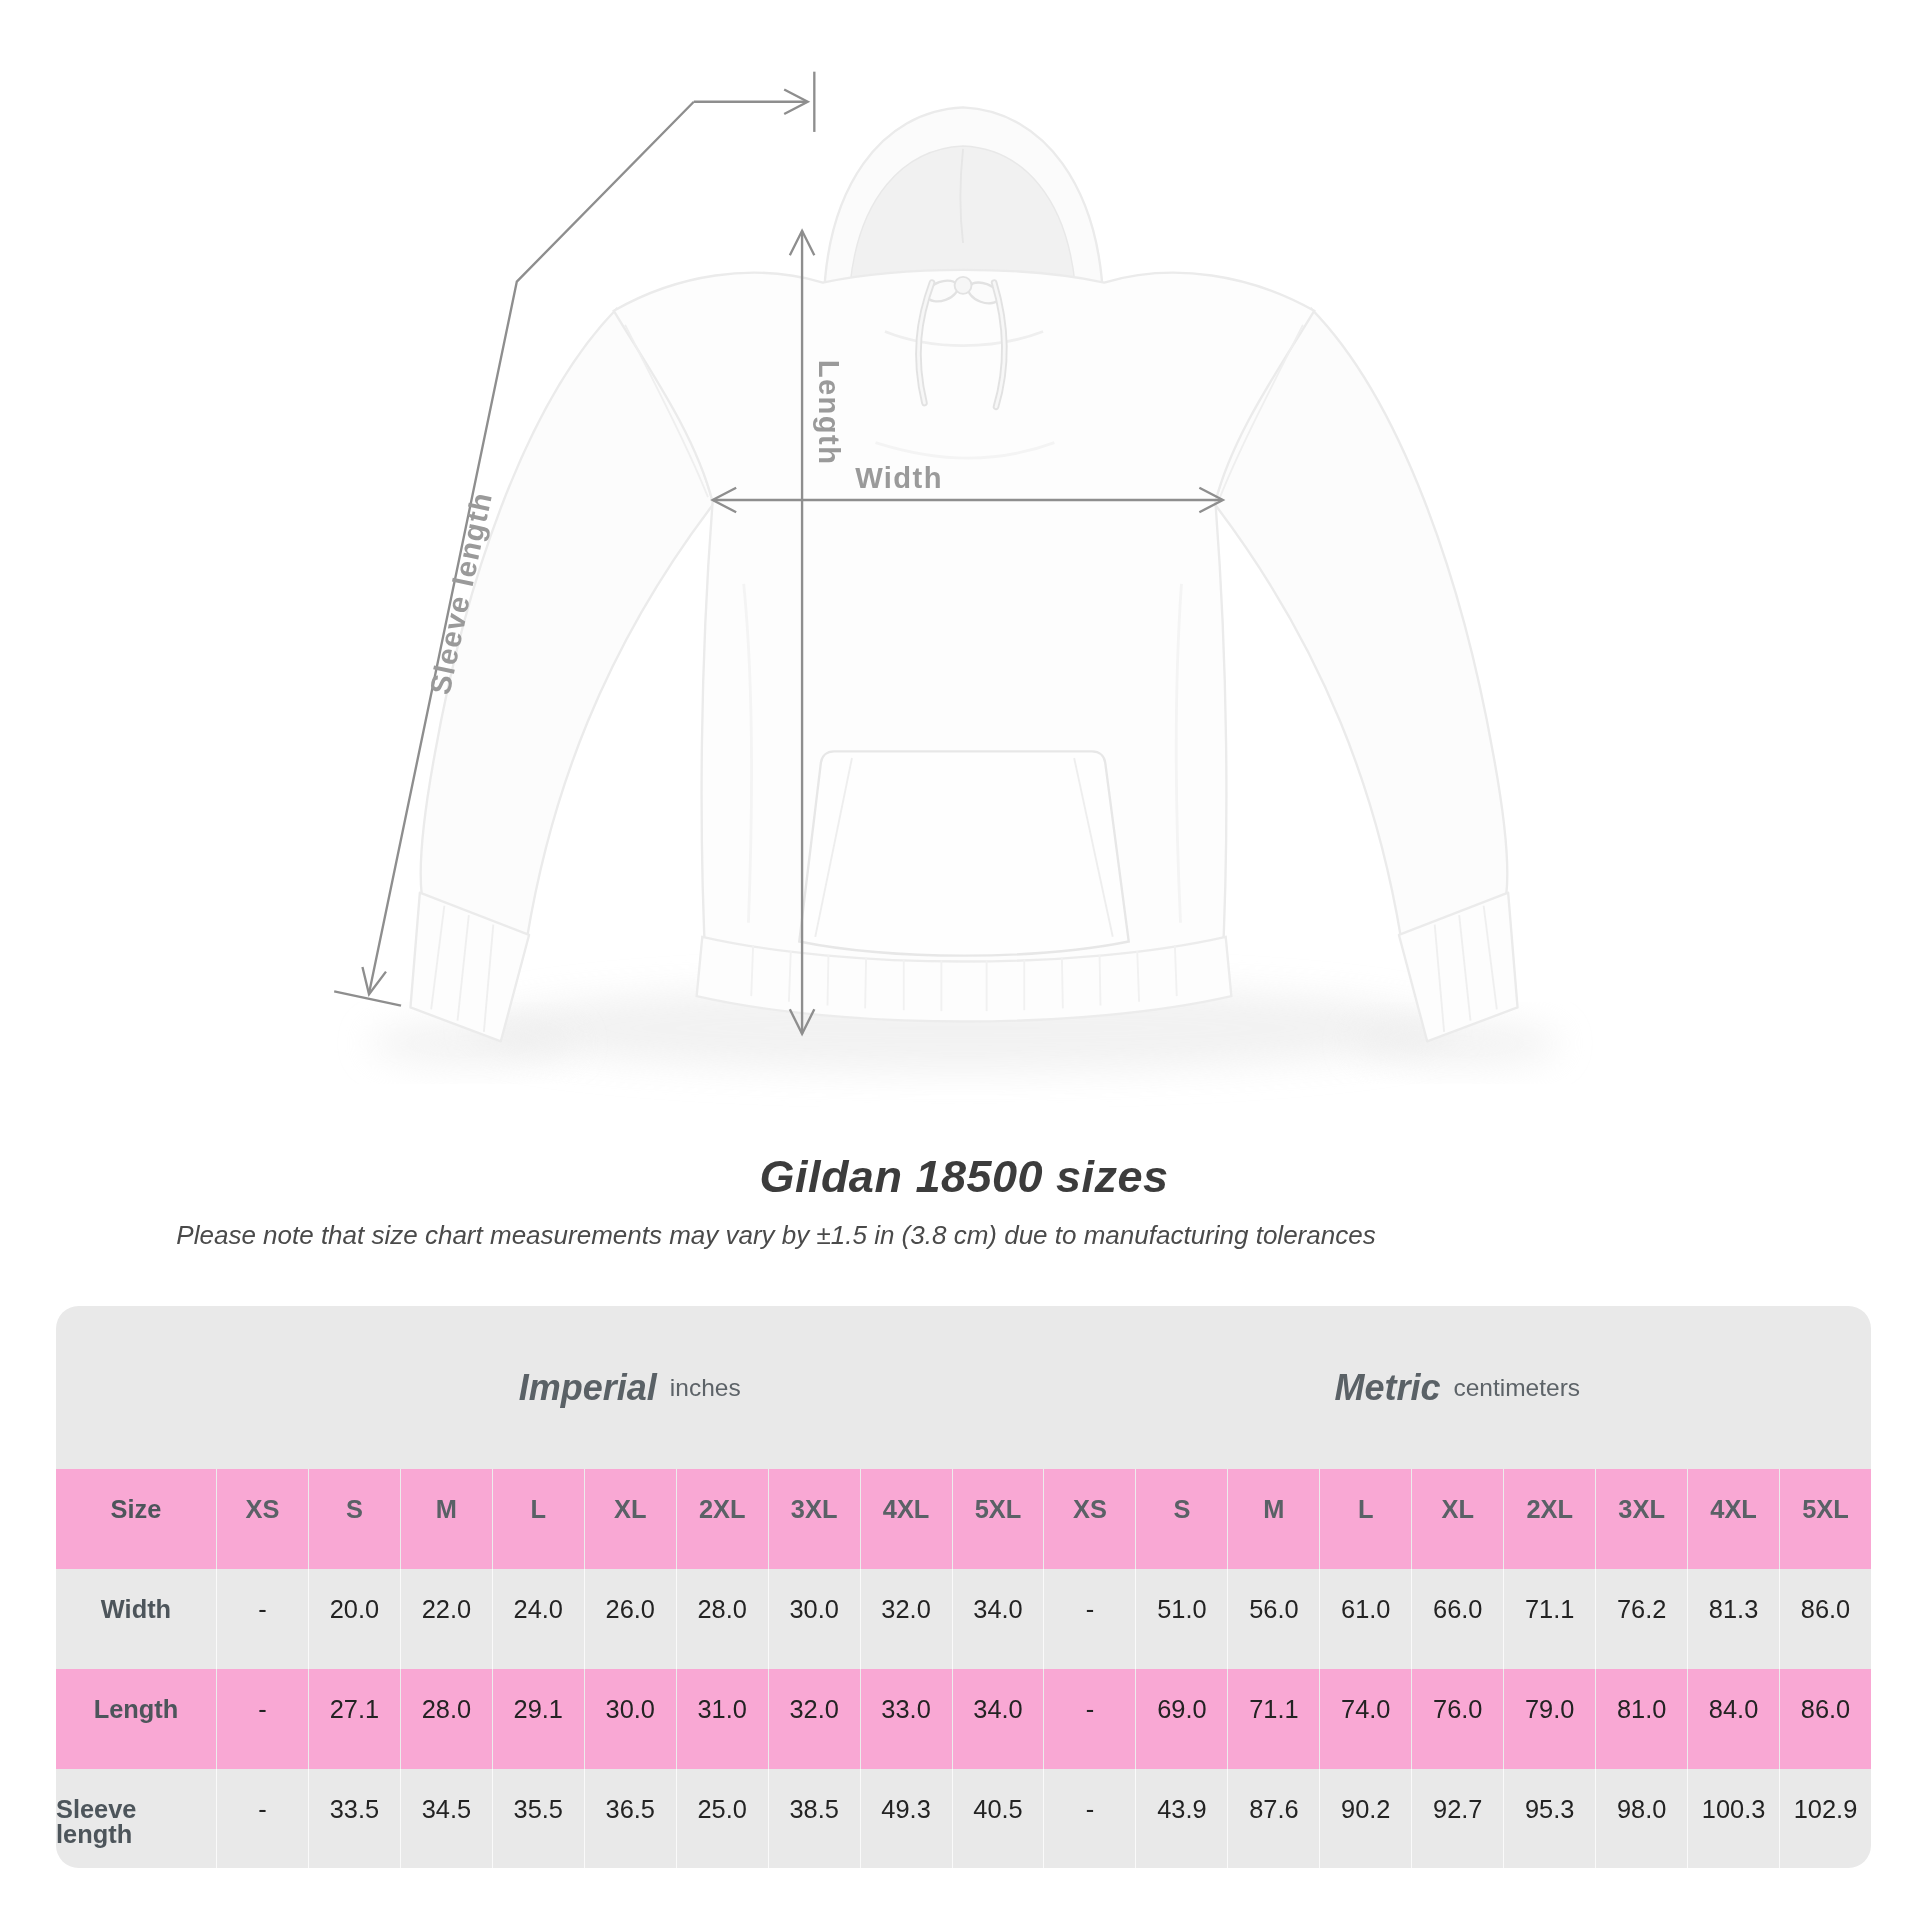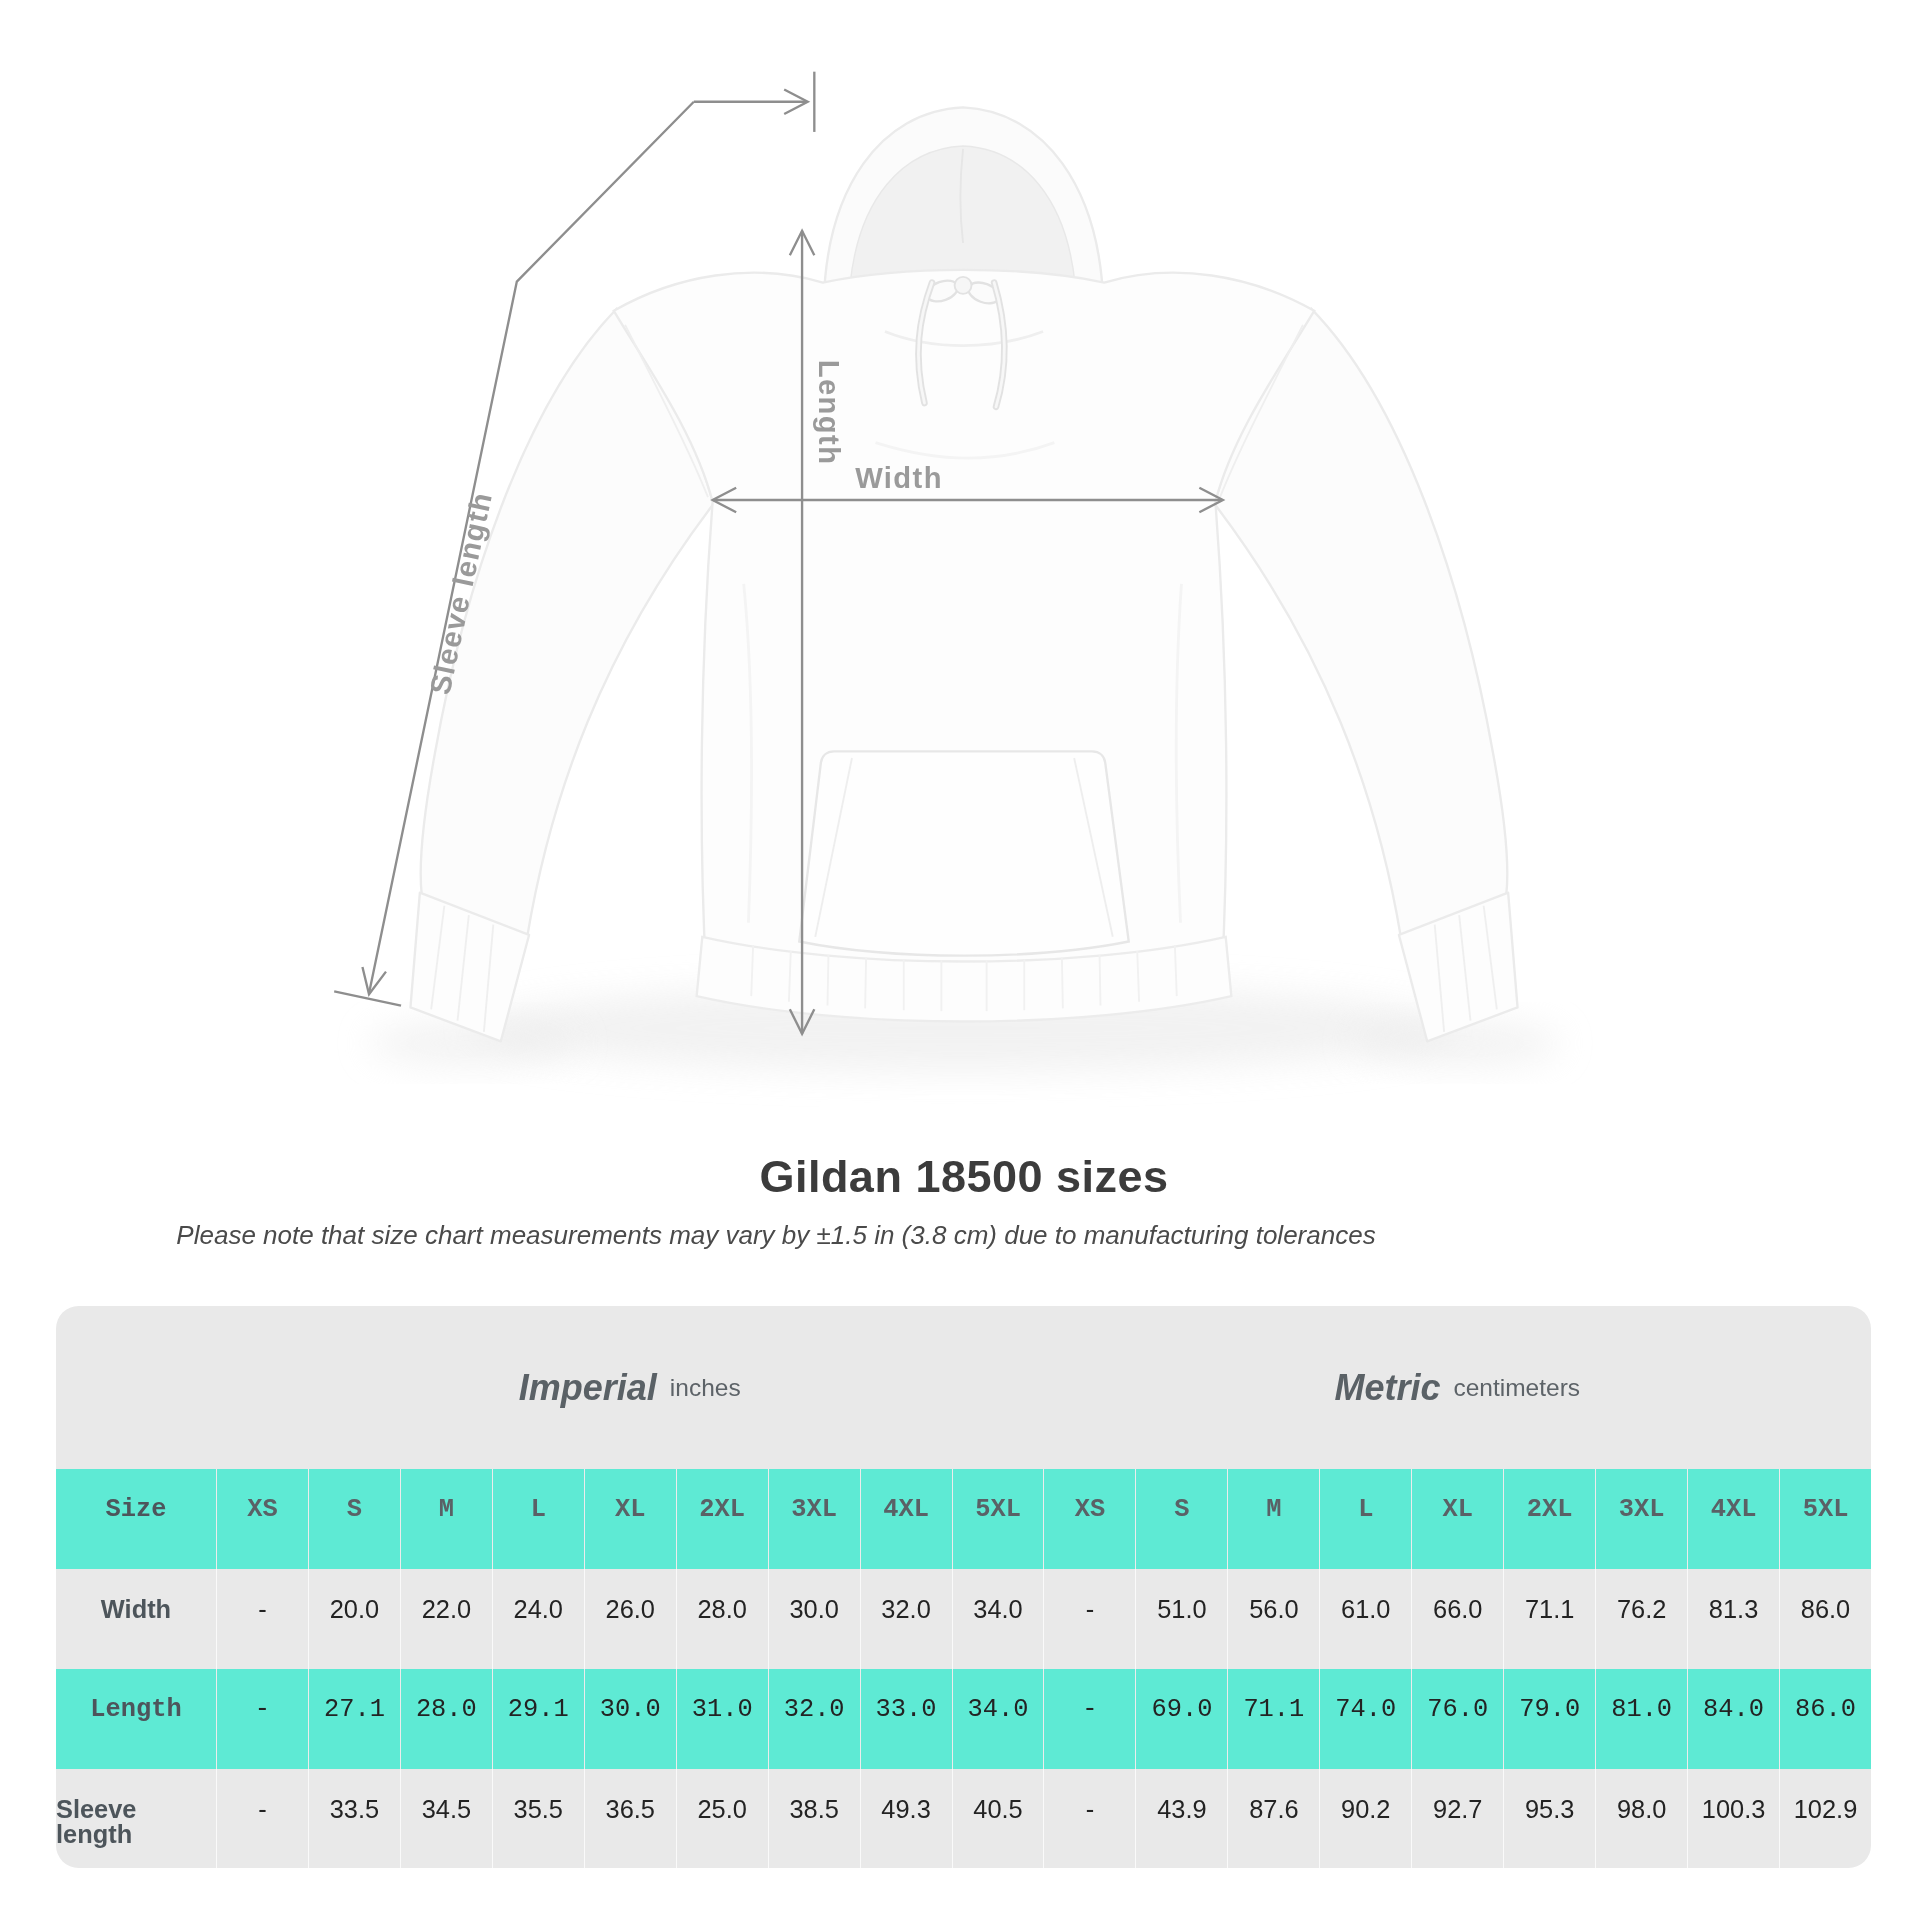--- a/index.html
+++ b/index.html
@@ -8,34 +8,34 @@
     --note-color:#4a4a4a; --anno-line:#8e8e8e; --anno-label:#9a9a9a;
     --hoodie-stroke:#ebebeb;
   }
   html,body{margin:0;padding:0;background:#fff;}
   body{width:1928px;height:1928px;position:relative;overflow:hidden;
        font-family:"Liberation Sans",sans-serif;}
   .stage{position:absolute;inset:0;}
   svg text{font-family:"Liberation Sans",sans-serif;}
   .anno-label{font-weight:bold;font-size:31px;fill:var(--anno-label);letter-spacing:1.5px;}
   .page-title{position:absolute;top:1151px;left:0;width:1928px;text-align:center;
-    font-size:45px;font-weight:bold;color:var(--title-color);letter-spacing:0.5px;}
+    font-size:45px;font-weight:bold;color:var(--title-color);letter-spacing:0.5px;font-style:italic;}
   .page-note{position:absolute;top:1220px;left:0;width:1552px;text-align:center;
     font-size:26px;font-style:italic;color:var(--note-color);}
   .size-table{position:absolute;left:56px;top:1306px;width:1815px;height:562px;
     display:grid;grid-template-columns:160px repeat(18,1fr);
     grid-template-rows:163px 100px 100px 100px 100px;
     border-radius:22.6px;overflow:hidden;background:#fff;}
   .band{background:var(--band-gray);grid-row:1;display:flex;flex-direction:row;
     align-items:center;justify-content:center;gap:13px;}
   .band .g-name{font-size:36px;font-weight:bold;font-style:italic;color:var(--header-text);}
   .band .g-unit{font-size:24.5px;color:#5d6368;}
   .c{display:flex;justify-content:center;align-items:flex-start;padding-top:28px;
      font-size:25.4px;line-height:25.4px;}
-  .white{background:#5eead4;border-left:1.9px solid #ececec;font-family:Liberation Mono, monospace;}
+  .white{background:#f9a8d4;border-left:1.9px solid #ececec;}
   .gray{background:var(--row-gray);border-left:1.9px solid rgba(255,255,255,.78);}
   .first{border-left:none;}
   .head{font-weight:bold;color:var(--header-text);}
   .lbl{font-weight:bold;color:var(--label-text);}
   .val{font-weight:400;color:var(--text-dark);}
 </style>
 </head>
 <body>
 
 <div class="stage">

